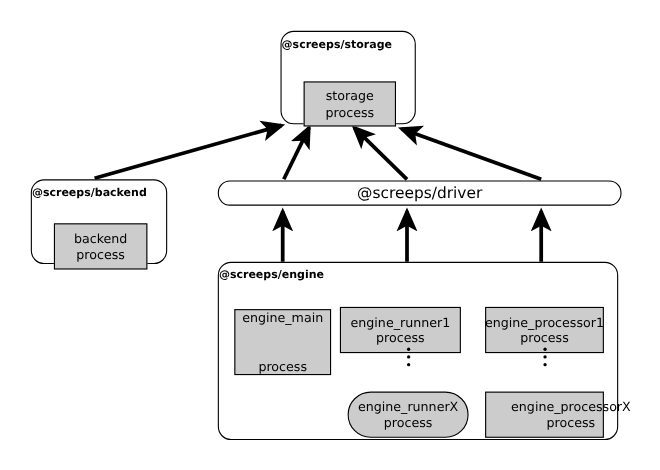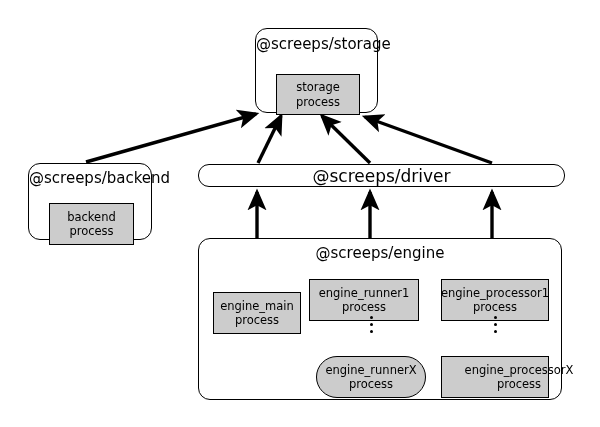--- a/index.html
+++ b/index.html
@@ -27,25 +27,26 @@
     position: absolute;
     box-sizing: border-box;
     background: #ffffff;
     border: 1.6px solid #000000;
     border-radius: 12px;
   }
   .pkg-title {
     position: absolute;
     left: 0;
     right: 0;
-    text-align: center;
-    font-size: 15px;
+    text-align: left;
+    font-size: 10px;
     color: #000000;
     line-height: 1.1;
     white-space: nowrap;
+    font-weight: bold;
   }
   .proc-box {
     position: absolute;
     box-sizing: border-box;
     background: #cccccc;
     border: 1.4px solid #000000;
     display: flex;
     flex-direction: column;
     align-items: center;
     justify-content: center;
@@ -61,21 +62,21 @@
   }
   .driver-bar {
     position: absolute;
     box-sizing: border-box;
     background: #ffffff;
     border: 1.6px solid #000000;
     border-radius: 11px;
     display: flex;
     align-items: center;
     justify-content: center;
-    font-size: 17px;
+    font-size: 14px;
     color: #000000;
   }
   .vdots {
     position: absolute;
     display: flex;
     flex-direction: column;
     align-items: center;
     justify-content: space-between;
     height: 17px;
     width: 4px;
@@ -127,21 +128,21 @@
     </div>
   </div>
 
   <div class="driver-bar" style="left:198px; top:164px; width:367px; height:23px;">
     <span>@screeps/driver</span>
   </div>
 
   <div class="pkg-box" style="left:198px; top:238px; width:364px; height:162px;">
     <div class="pkg-title" style="top:6px;">@screeps/engine</div>
 
-    <div class="proc-box" style="left:14px; top:38px; width:88px; height:42px;">
+    <div class="proc-box" style="left:14px; top:27px; width:88px; height:60px;justify-content:space-between;">
       <span>engine_main</span>
       <span>process</span>
     </div>
 
     <div class="proc-box" style="left:110px; top:25px; width:110px; height:42px;">
       <span>engine_runner1</span>
       <span>process</span>
     </div>
     <div class="vdots" style="left:170px; top:77px;">
       <i></i>

